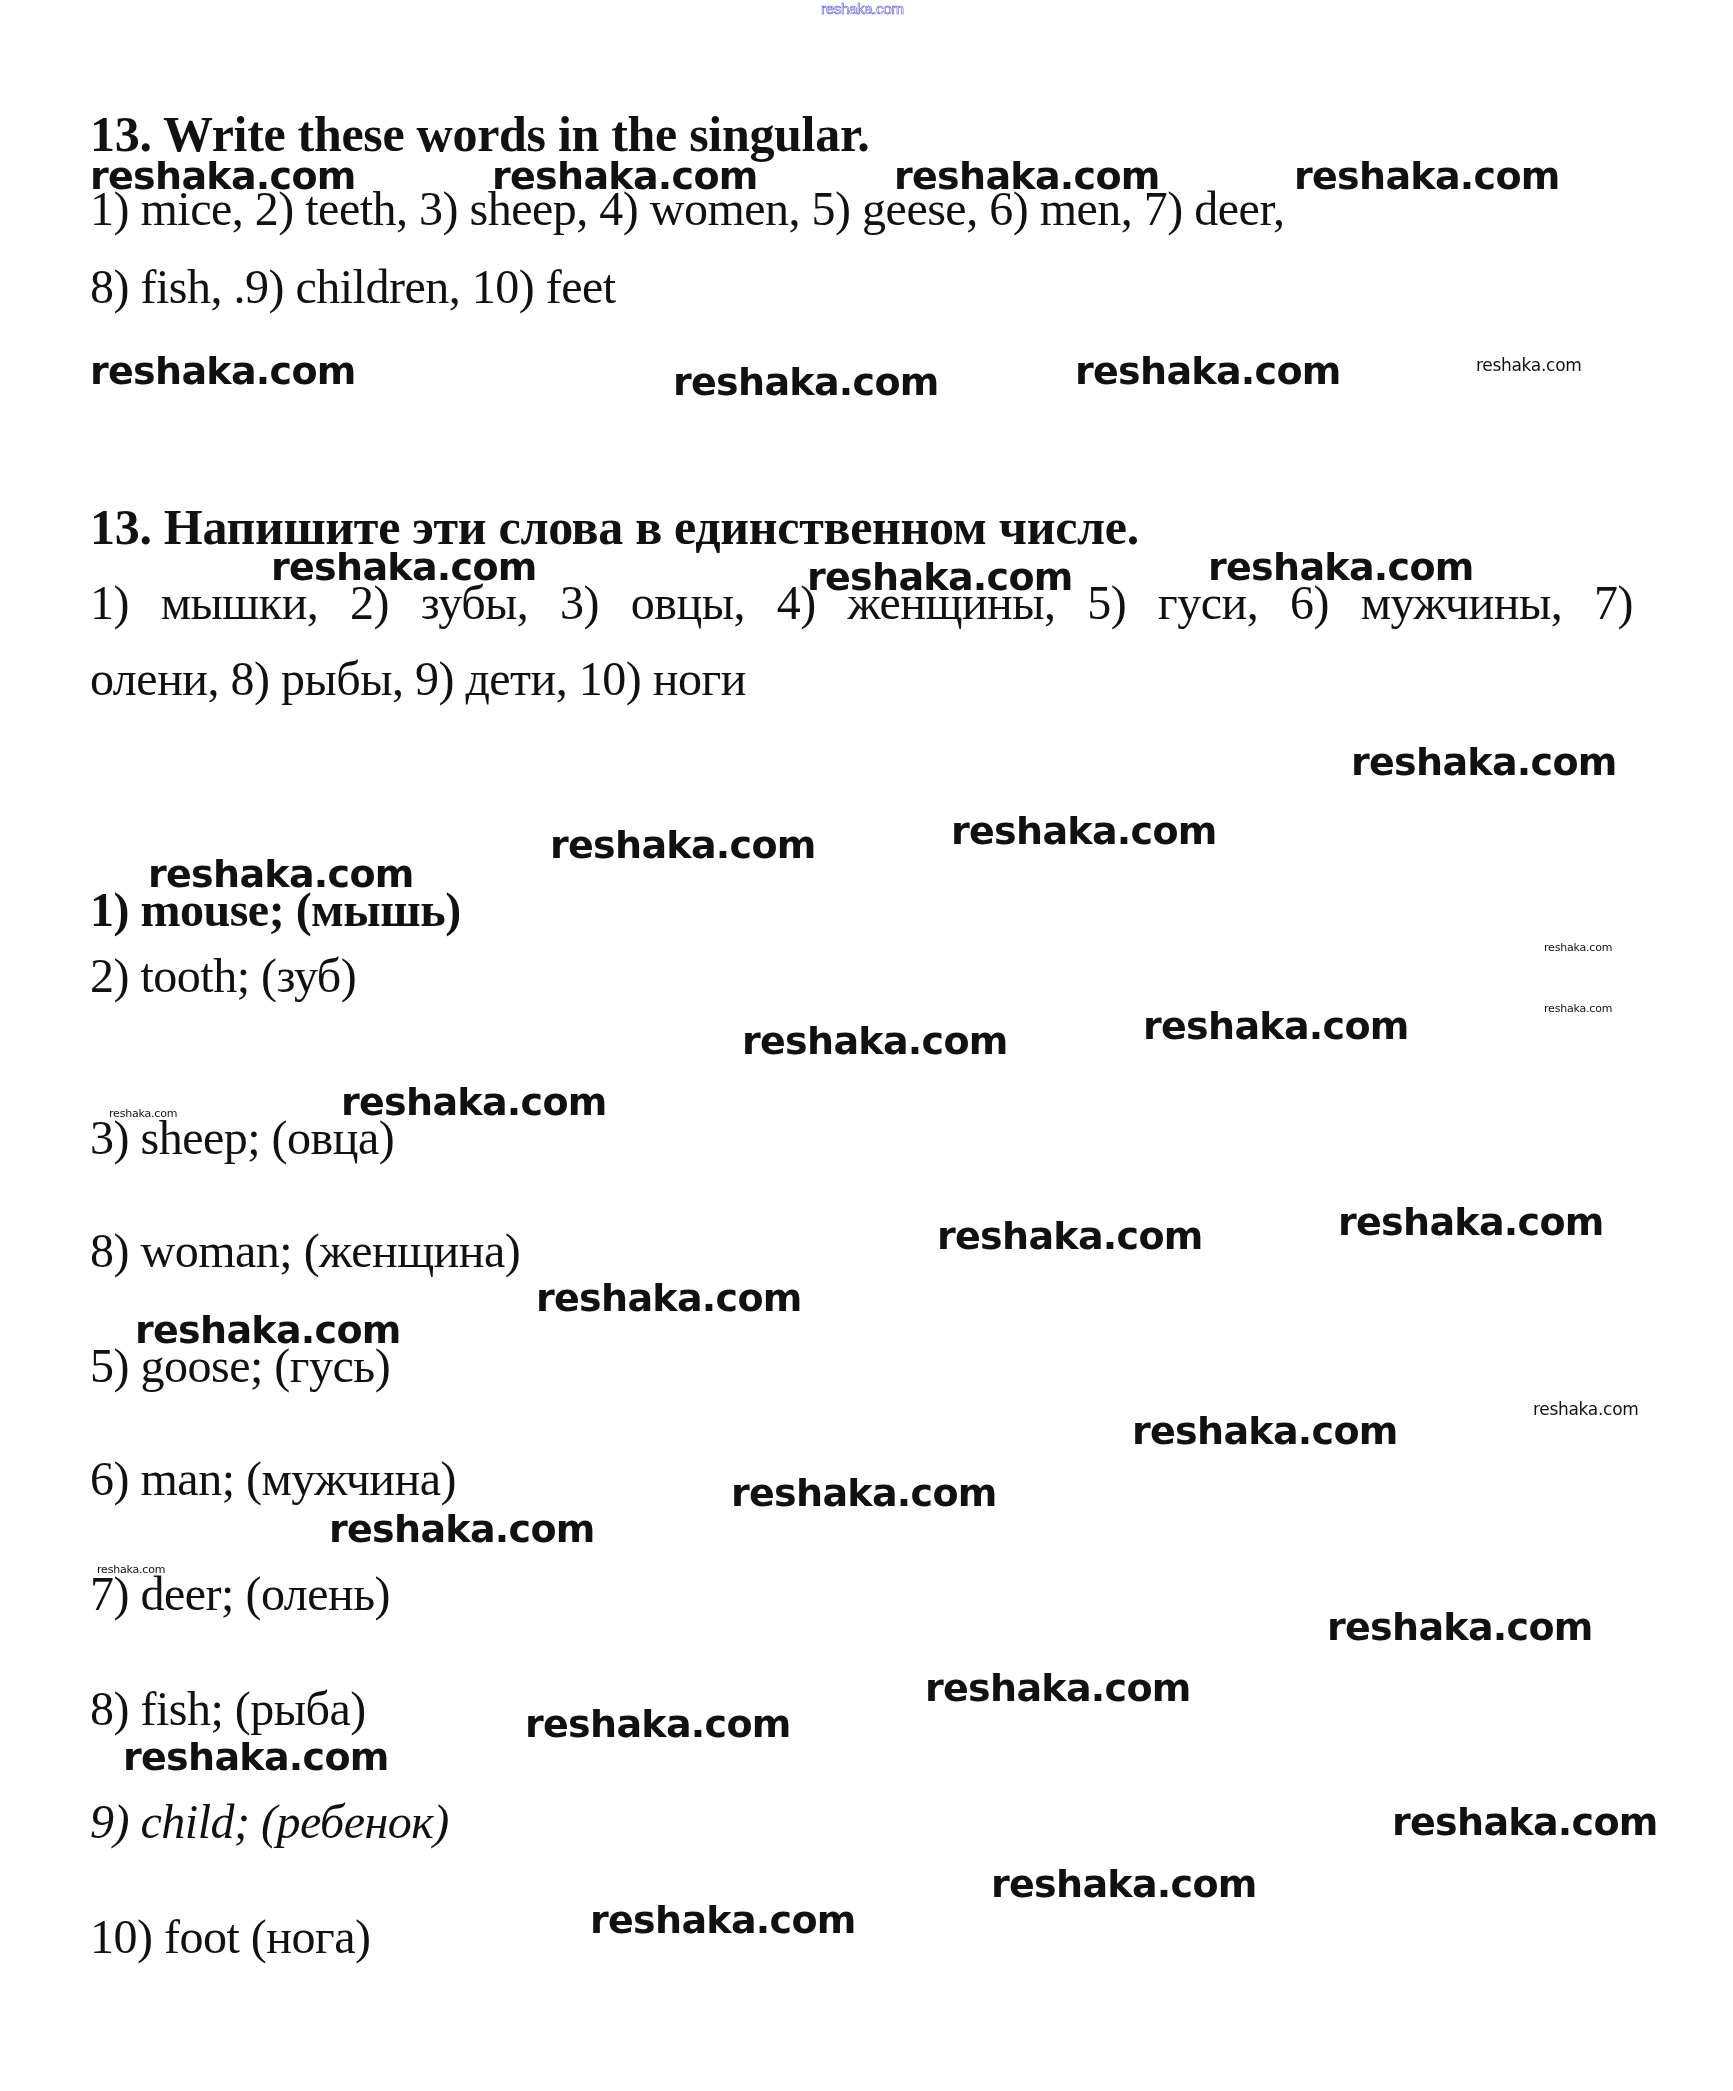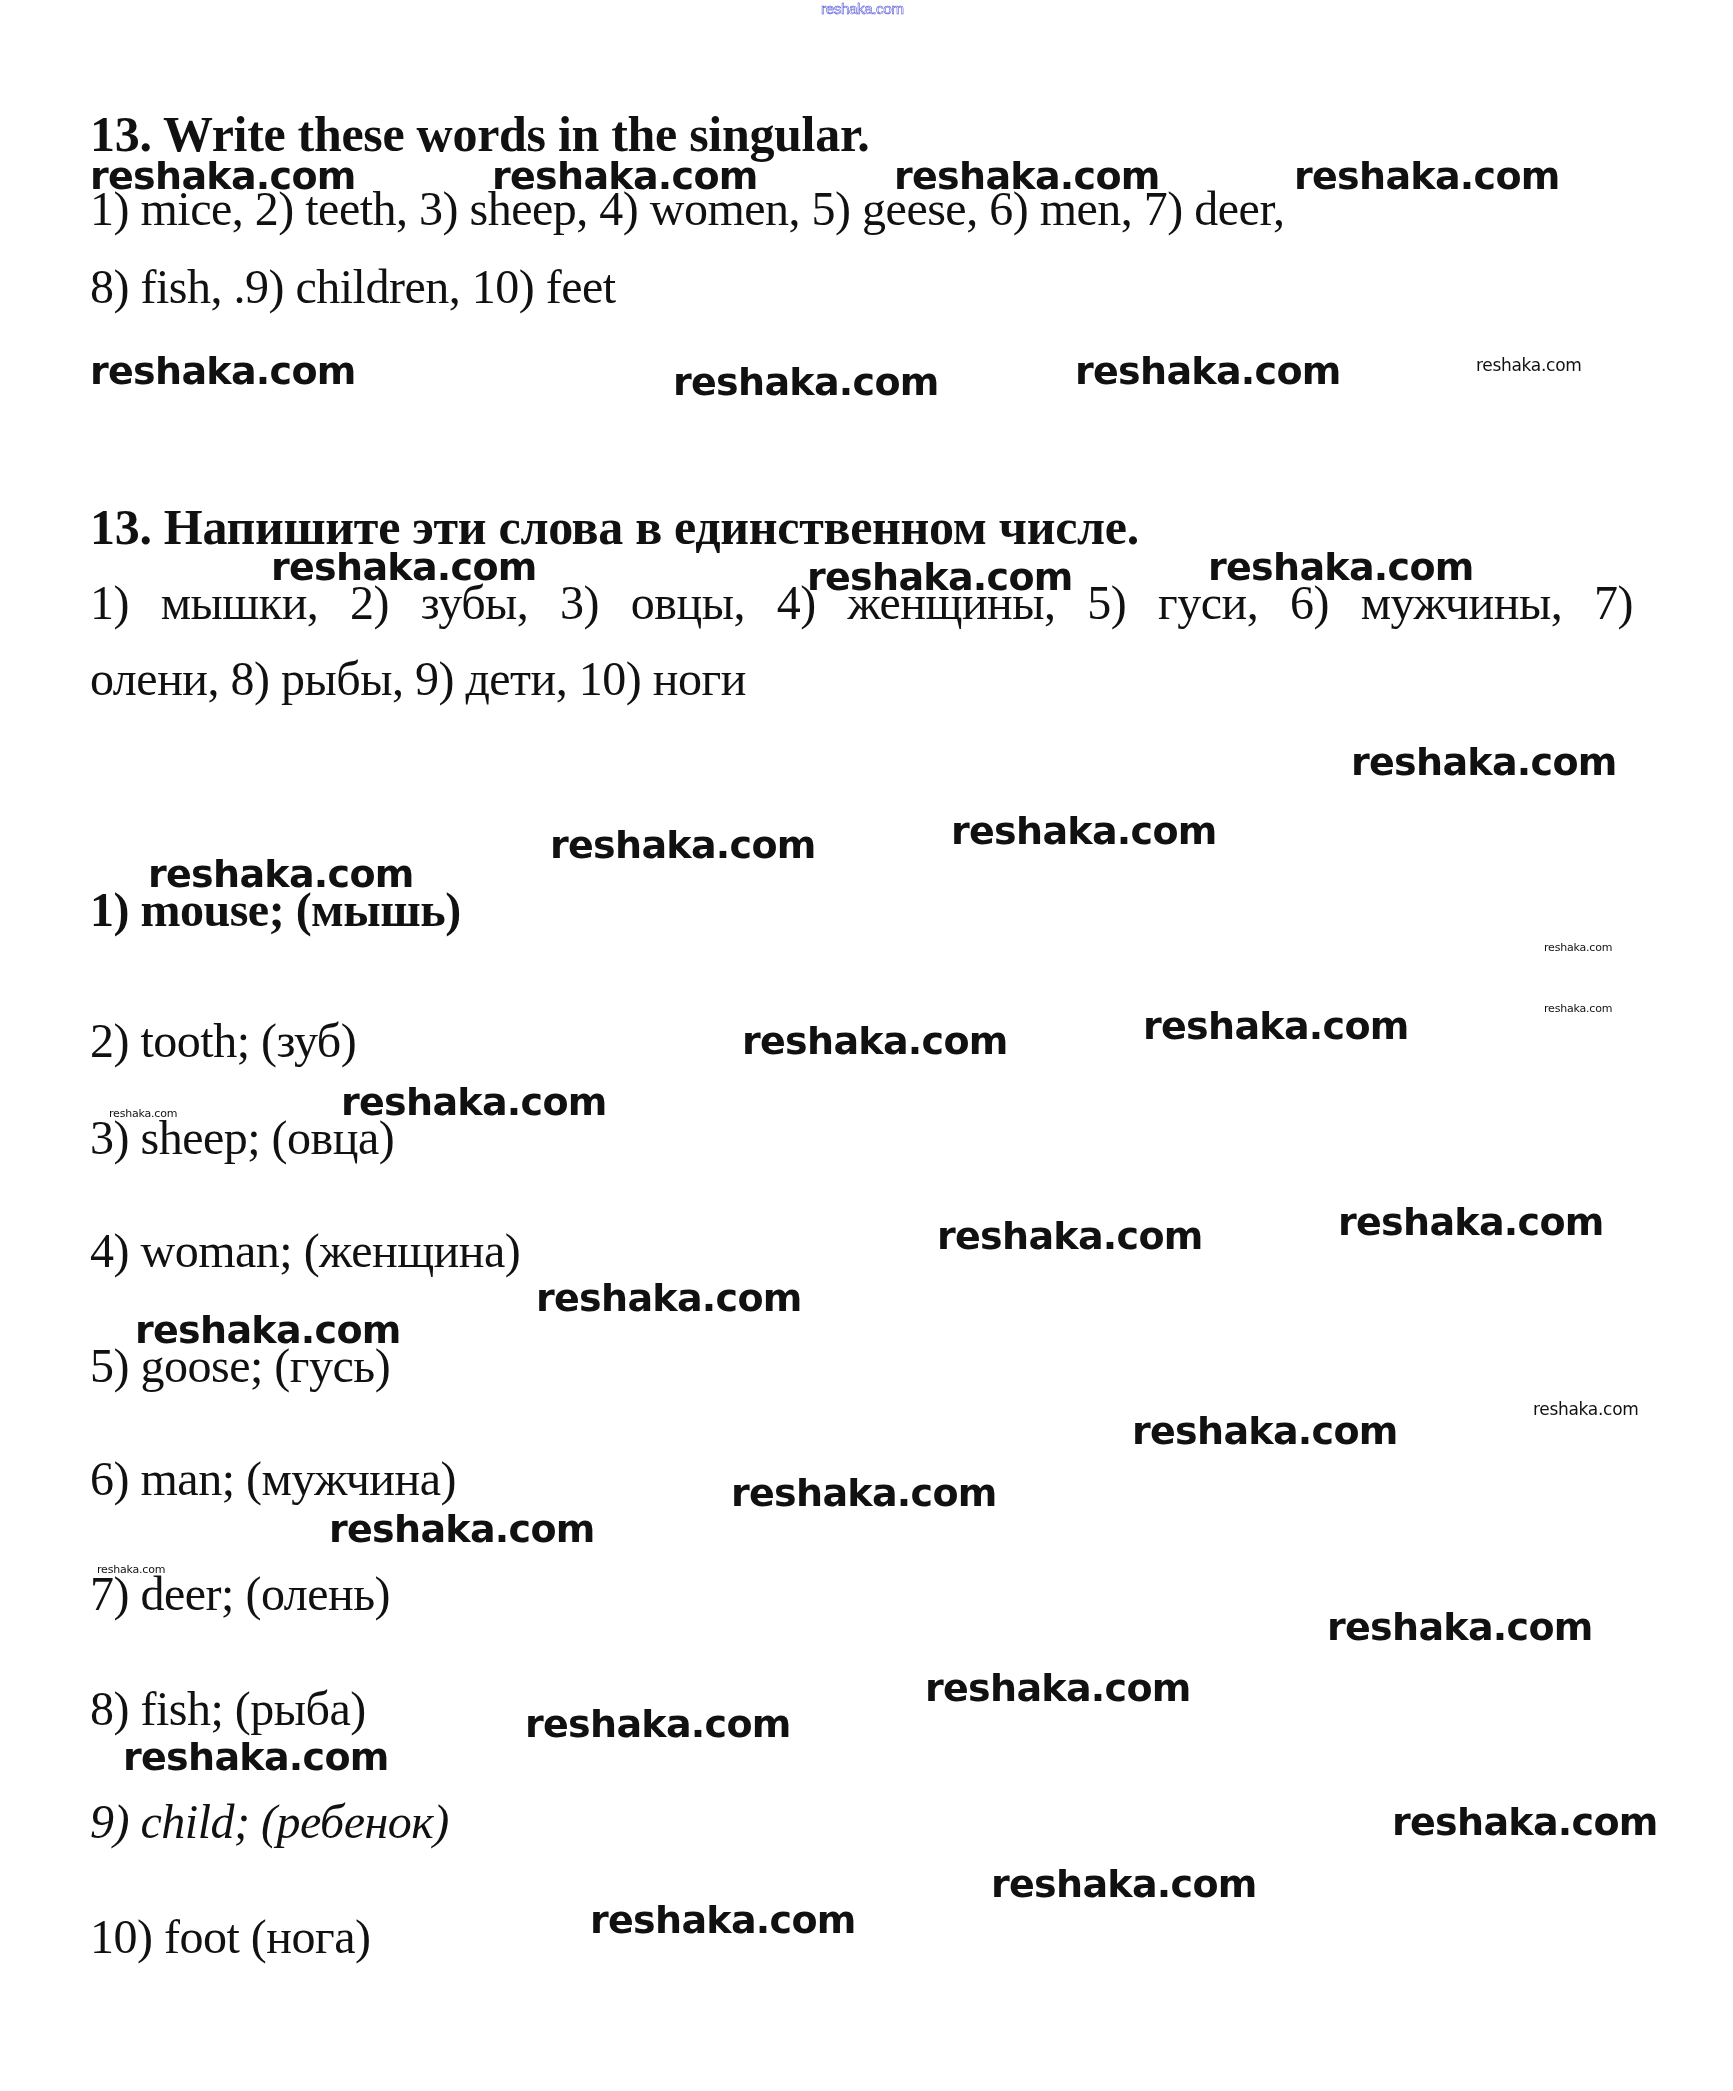--- a/index.html
+++ b/index.html
@@ -37,23 +37,23 @@
   <span>женщины,</span>
   <span>5)</span>
   <span>гуси,</span>
   <span>6)</span>
   <span>мужчины,</span>
   <span>7)</span>
 </div>
 <div class="abs serif body-text" style="left:90px; top:651px;">олени, 8) рыбы, 9) дети, 10) ноги</div>
 
 <div class="abs serif body-text" style="left:90px; top:882px;font-weight:bold;">1) mouse; (мышь)</div>
-<div class="abs serif body-text" style="left:90px; top:1013px;">2) tooth; (зуб)</div>
+<div class="abs serif body-text" style="left:90px; top:948px;">2) tooth; (зуб)</div>
 <div class="abs serif body-text" style="left:90px; top:1110px;">3) sheep; (овца)</div>
-<div class="abs serif body-text" style="left:90px; top:1223px;">4) woman; (женщина)</div>
+<div class="abs serif body-text" style="left:90px; top:1223px;">8) woman; (женщина)</div>
 <div class="abs serif body-text" style="left:90px; top:1338px;">5) goose; (гусь)</div>
 <div class="abs serif body-text" style="left:90px; top:1451px;text-align:center;">6) man; (мужчина)</div>
 <div class="abs serif body-text" style="left:90px; top:1566px;">7) deer; (олень)</div>
 <div class="abs serif body-text" style="left:90px; top:1681px;">8) fish; (рыба)</div>
 <div class="abs serif body-text" style="left:90px; top:1794px;font-style:italic;">9) child; (ребенок)</div>
 <div class="abs serif body-text" style="left:90px; top:1909px;">10) foot (нога)</div>
 
 <div class="abs wm wm-l" style="left:90px;  top:154px;">reshaka.com</div>
 <div class="abs wm wm-l" style="left:492px;  top:154px;">reshaka.com</div>
 <div class="abs wm wm-l" style="left:894px;  top:154px;">reshaka.com</div>

